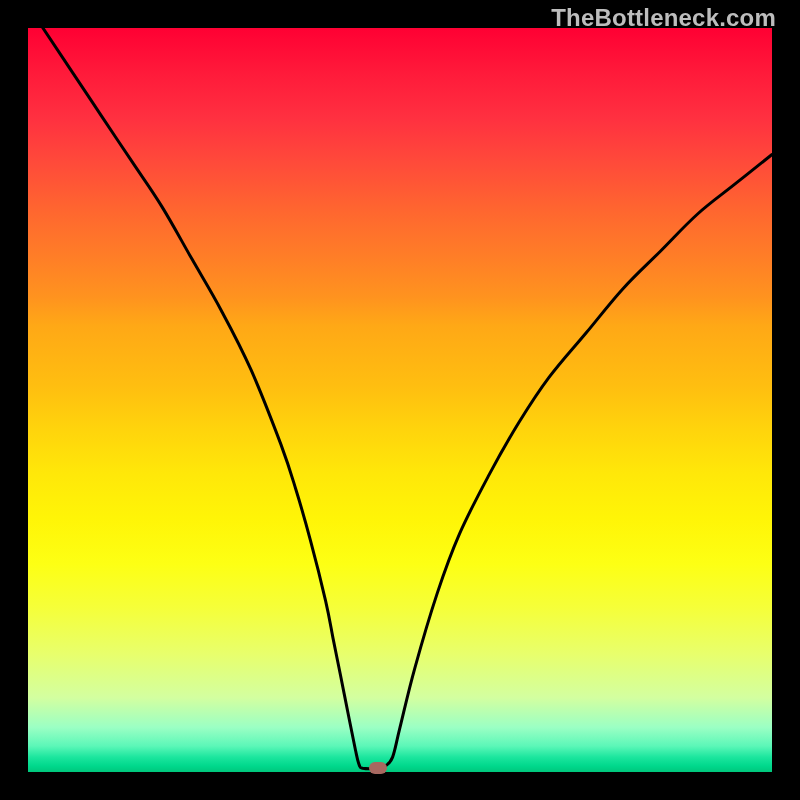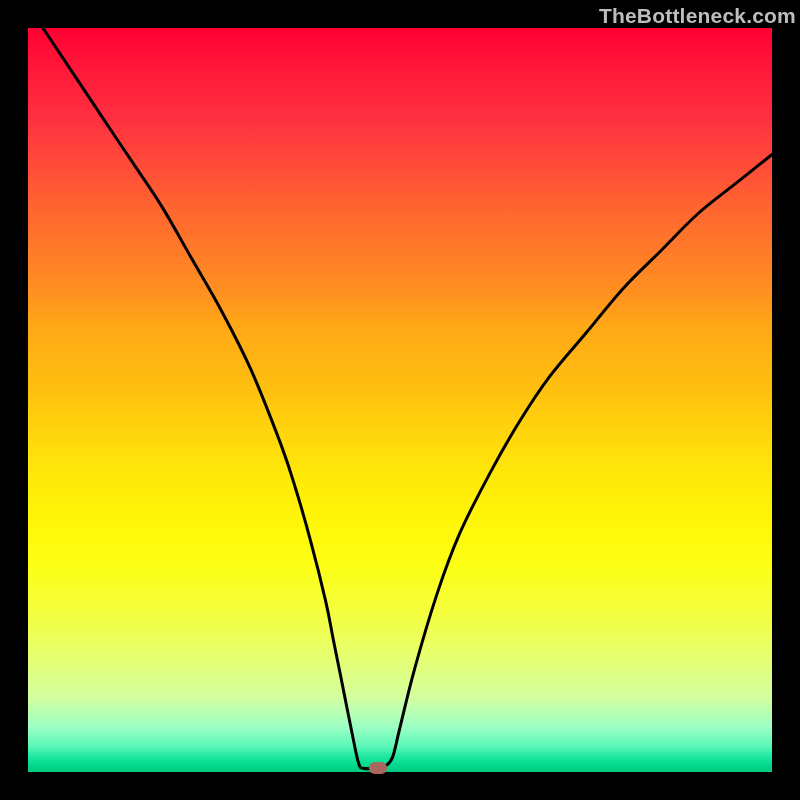--- a/index.html
+++ b/index.html
@@ -59,23 +59,23 @@
     position: absolute;
     width: 18px;
     height: 12px;
     border-radius: 6px;
     background: #a86860;
     transform: translate(-50%, -50%);
   }
   .watermark {
     position: absolute;
     top: 4px;
-    right: 4px;
+    right: 24px;
     color: #bdbdbd;
-    font-size: 21px;
+    font-size: 24px;
     font-weight: 600;
     letter-spacing: 0.2px;
   }
 </style>
 </head>
 <body>
 
 <div class="frame">
   <div class="watermark">TheBottleneck.com</div>
   <div class="plot">

